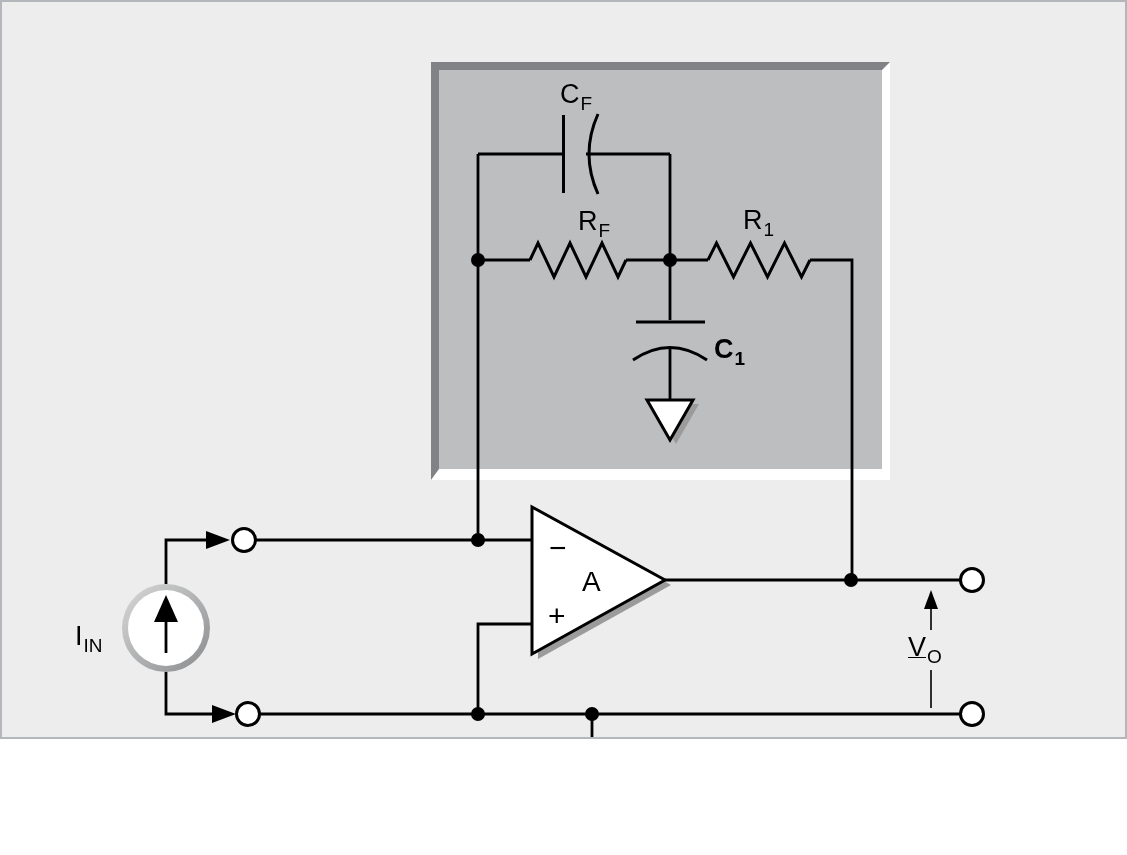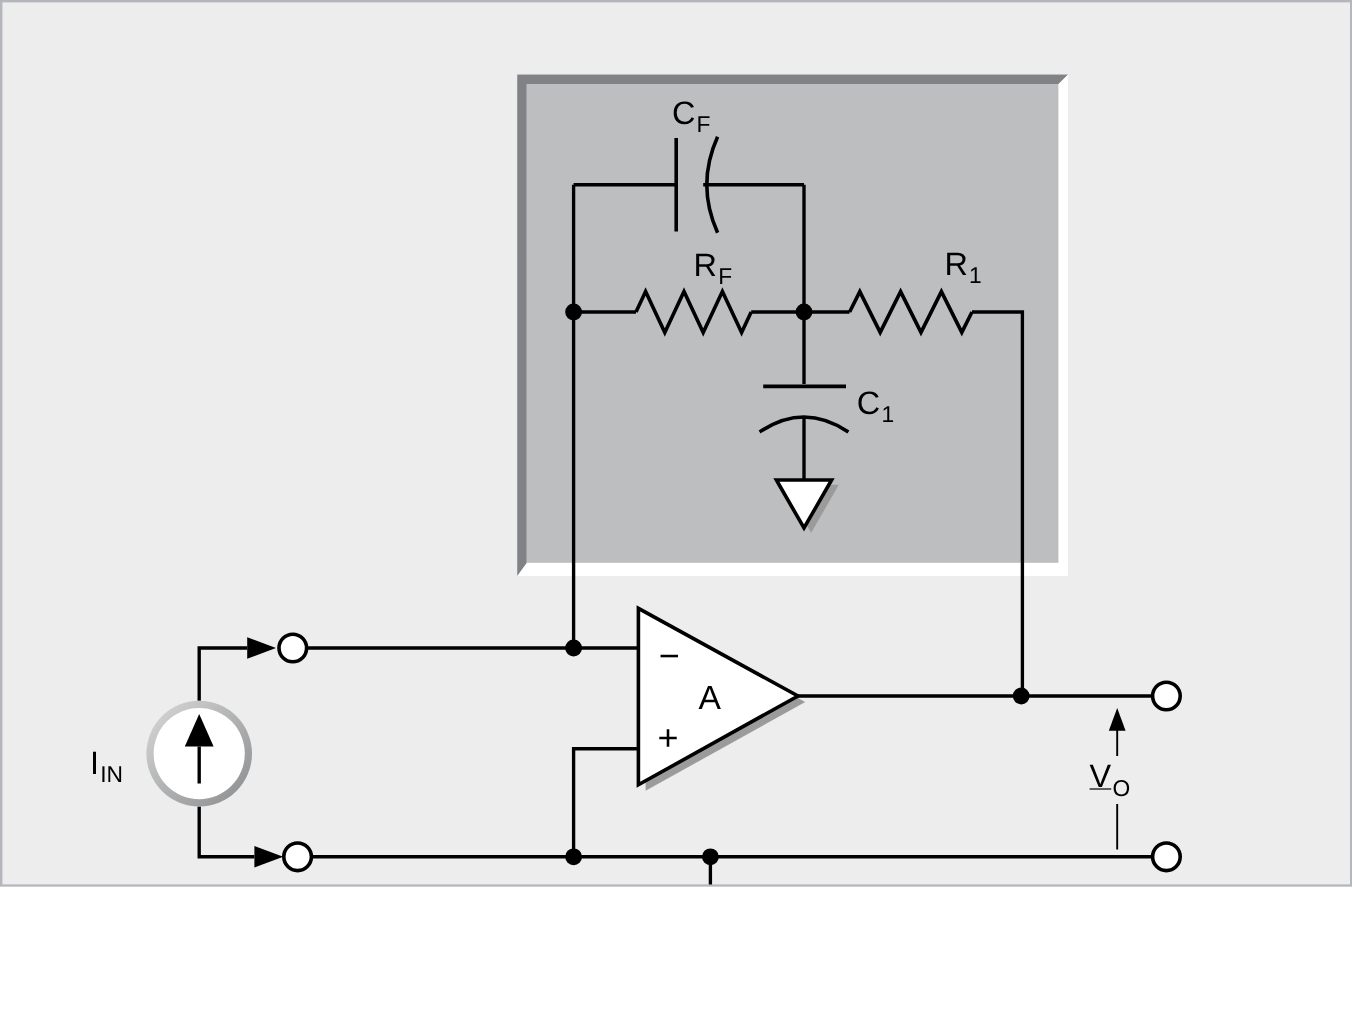--- a/index.html
+++ b/index.html
@@ -115,21 +115,21 @@
     <g>
       <circle class="white-shape" cx="242" cy="538" r="11.5"></circle>
       <circle class="white-shape" cx="246" cy="712" r="11.5"></circle>
       <circle class="white-shape" cx="970" cy="578" r="11.5"></circle>
       <circle class="white-shape" cx="970" cy="712" r="11.5"></circle>
     </g>
   </svg>
 
   <div class="lbl" style="left:558px; top:79px;"><span class="base">C</span><span class="sub">F</span></div>
   <div class="lbl" style="left:576px; top:206px;"><span class="base">R</span><span class="sub">F</span></div>
-  <div class="lbl" style="left:785px; top:205px;"><span class="base">R</span><span class="sub">1</span></div>
-  <div class="lbl" style="left:712px; top:321px;"><span class="base">C</span><span class="sub">1</span></div>
+  <div class="lbl" style="left:741px; top:205px;"><span class="base">R</span><span class="sub">1</span></div>
+  <div class="lbl" style="left:712px; top:334px;font-weight:bold;"><span class="base">C</span><span class="sub">1</span></div>
   <div class="lbl" style="left:73px;  top:621px;"><span class="base">I</span><span class="sub">IN</span></div>
   <div class="lbl" style="left:906px; top:632px;text-decoration:underline;"><span class="base">V</span><span class="sub">O</span></div>
 
   <div class="lbl-sign" style="left:547px; top:531px;">−</div>
   <div class="lbl-sign" style="left:546px; top:599px;">+</div>
   <div class="lbl-gain" style="left:580px; top:566px;">A</div>
 </div>
 
 </body></html>

